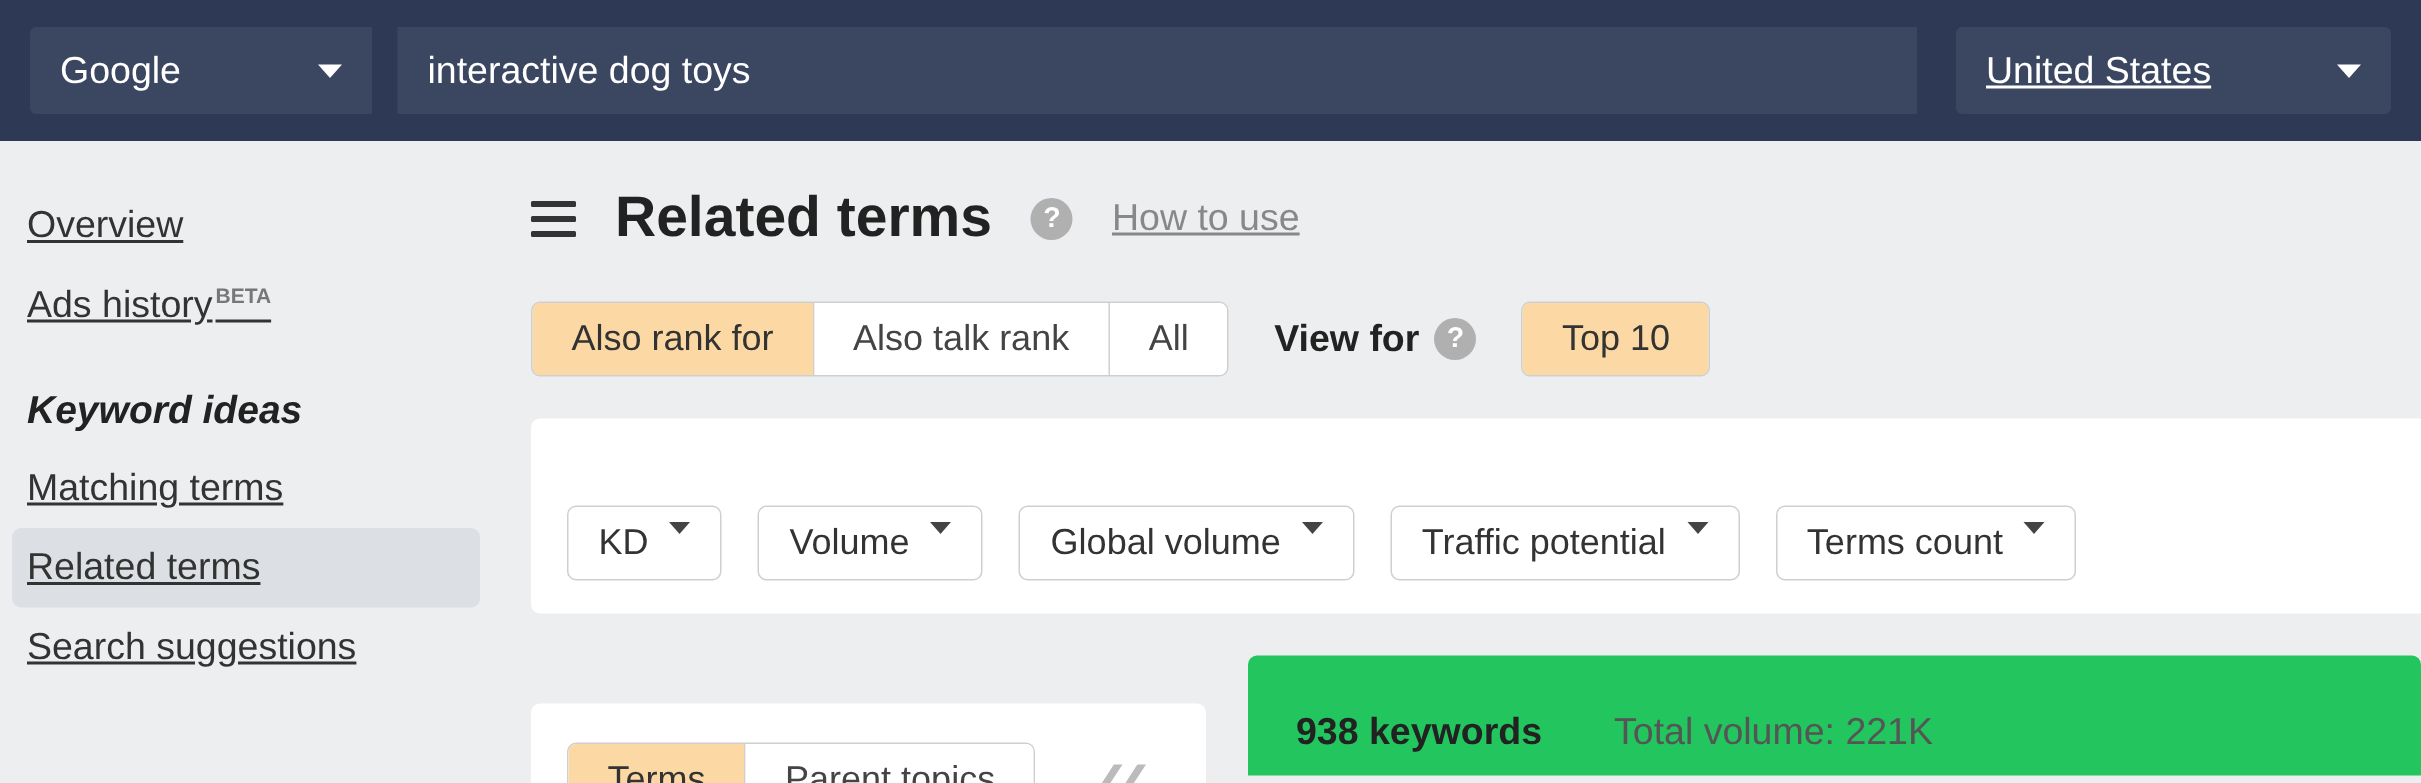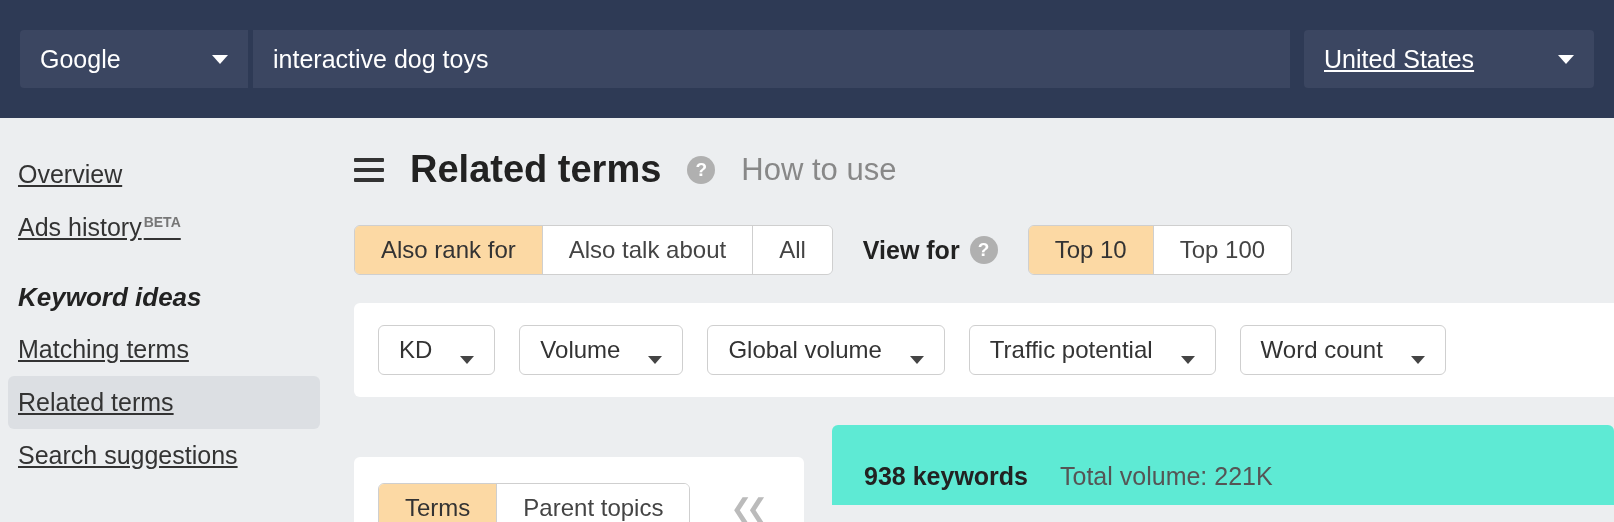--- a/index.html
+++ b/index.html
@@ -9,25 +9,25 @@
     color: #333;
     font-size: 24px;
     width: 1614px;
     height: 522px;
     overflow: hidden;
   }
 
   
   .topbar {
     background: #2e3a55;
-    height: 118px;
+    height: 94px;
     display: flex;
     align-items: center;
     padding: 0 20px;
-    gap: 4px;
+    gap: 16px;
   }
   .select-box {
     background: #3b4661;
     height: 58px;
     display: flex;
     align-items: center;
     padding: 0 20px;
     color: #fff;
     font-size: 25px;
     cursor: pointer;
@@ -141,22 +141,23 @@
     background: #b0b0b0;
     color: #fff;
     display: inline-flex;
     align-items: center;
     justify-content: center;
     font-size: 19px;
     font-weight: 700;
   }
   .how-to-use {
     color: #888;
-    font-size: 31px;
-    cursor: pointer;
+    font-size: 25px;
+    cursor: pointer;
+    text-decoration: underline;
   }
 
   .toggle-row {
     display: flex;
     align-items: center;
     gap: 30px;
     margin-bottom: 28px;
   }
   .btn-group {
     display: inline-flex;
@@ -195,24 +196,25 @@
     margin-bottom: 28px;
     width: 1260px;
   }
   .filter-chip {
     border: 1px solid #cfcfcf;
     border-radius: 6px;
     padding: 10px 20px;
     font-size: 24px;
     color: #333;
     display: inline-flex;
-    align-items: flex-end;
-    gap: 28px;
+    align-items: flex-start;
+    gap: 14px;
     cursor: pointer;
     background: #fff;
+    margin-top: 36px;
   }
   .caret-dk {
     width: 0; height: 0;
     border-left: 7px solid transparent;
     border-right: 7px solid transparent;
     border-top: 8px solid #444;
   }
 
   .bottom-row {
     display: flex;
@@ -223,27 +225,27 @@
     border-radius: 6px 6px 0 0;
     padding: 22px 24px 0 24px;
     width: 450px;
     display: flex;
     align-items: center;
     gap: 40px;
     height: 80px;
     margin-top: 32px;
   }
   .panel-right {
-    background: #5eead4;
+    background: #22c55e;
     border-radius: 6px 6px 0 0;
     padding: 22px 32px 0 32px;
     flex: 1;
     display: flex;
     align-items: center;
-    gap: 32px;
+    gap: 48px;
     height: 80px;
     width: 760px;
   }
   .kw-count {
     font-size: 25px;
     font-weight: 700;
     color: #222;
   }
   .total-vol {
     font-size: 25px;
@@ -293,30 +295,29 @@
           <span></span>
       </div>
       <div class="page-title">Related terms</div>
       <span class="help-icon">?</span>
       <span class="how-to-use">How to use</span>
     </div>
 
     <div class="toggle-row">
       <div class="btn-group">
         <div class="seg active">Also rank for</div>
-        <div class="seg">Also talk about</div>
+        <div class="seg">Also talk rank</div>
         <div class="seg">All</div>
       </div>
       <span class="view-for-label">
         <span>View for</span>
         <span class="help-icon">?</span>
       </span>
       <div class="btn-group">
         <div class="seg active">Top 10</div>
-        <div class="seg">Top 100</div>
       </div>
     </div>
 
     <div class="filter-bar">
       <div class="filter-chip">
           <span>KD</span>
           <span class="caret-dk"></span>
         </div>
       <div class="filter-chip">
           <span>Volume</span>
@@ -324,21 +325,21 @@
         </div>
       <div class="filter-chip">
           <span>Global volume</span>
           <span class="caret-dk"></span>
         </div>
       <div class="filter-chip">
           <span>Traffic potential</span>
           <span class="caret-dk"></span>
         </div>
       <div class="filter-chip">
-          <span>Word count</span>
+          <span>Terms count</span>
           <span class="caret-dk"></span>
         </div>
     </div>
 
     <div class="bottom-row">
       <div class="panel-left">
         <div class="btn-group">
           <div class="seg active">Terms</div>
           <div class="seg">Parent topics</div>
         </div>

